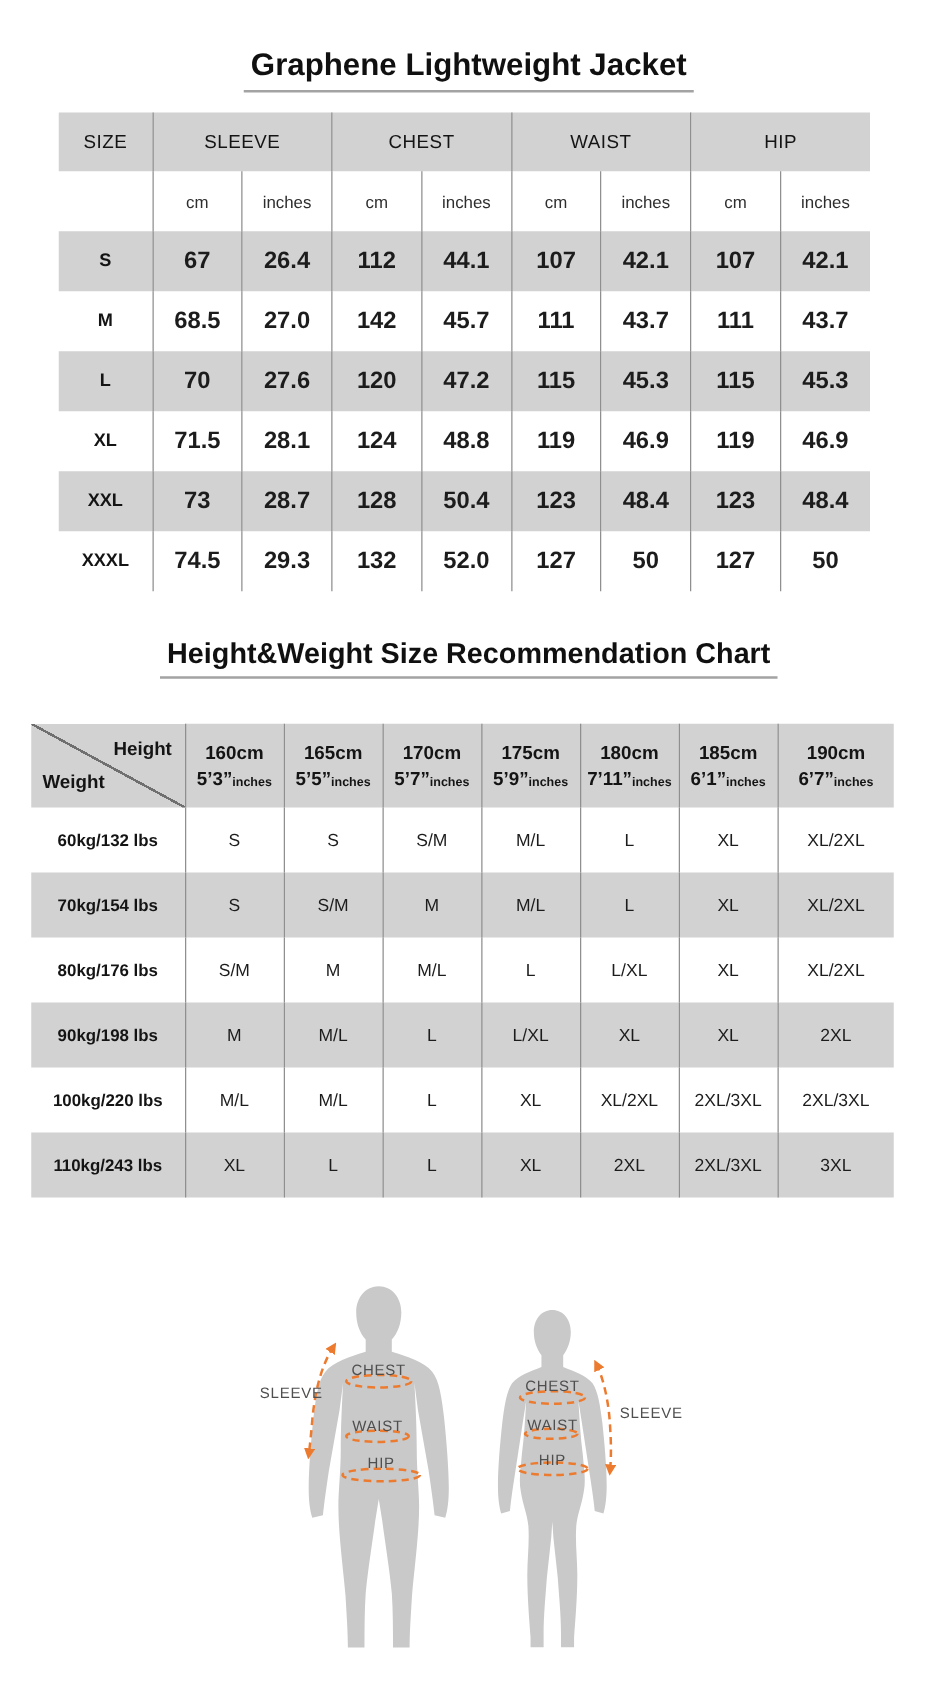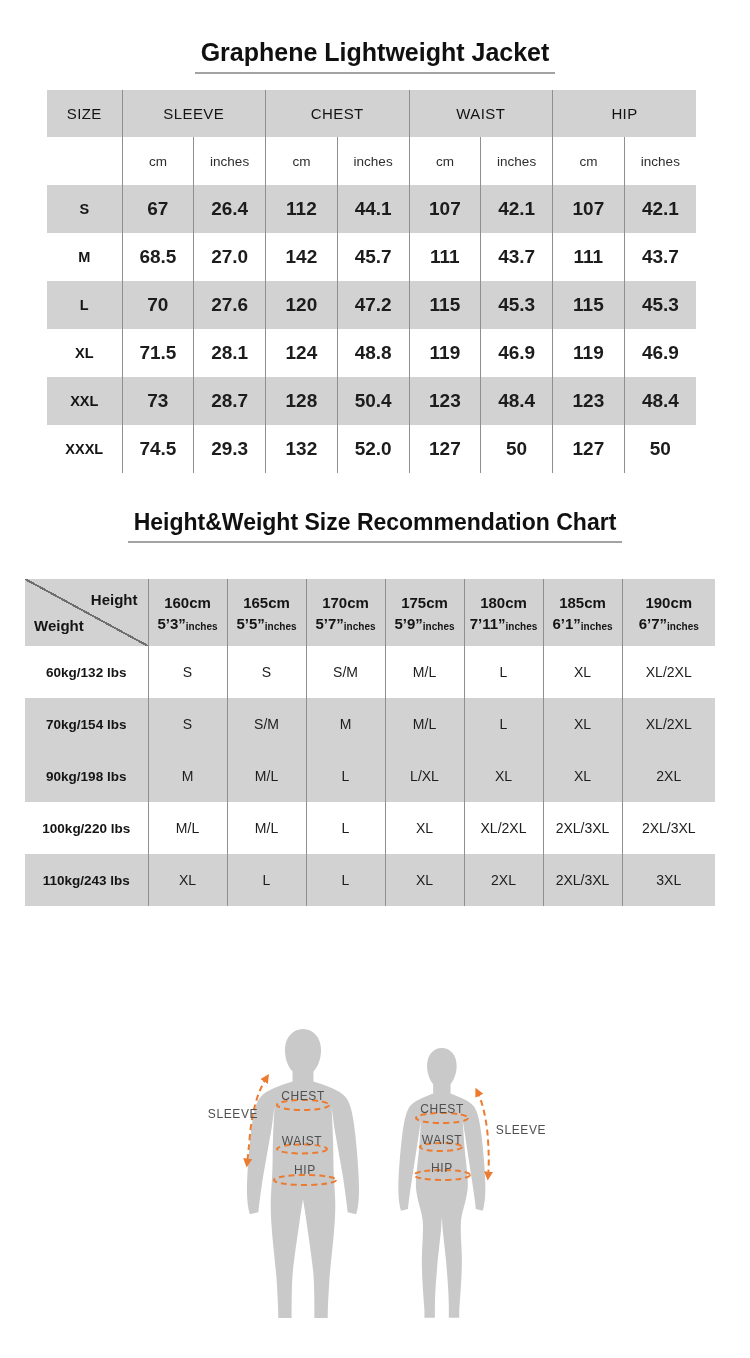--- a/index.html
+++ b/index.html
@@ -232,20 +232,30 @@
       <tr class="gray">
         <th>70kg/154 lbs</th>
         <td>S</td>
         <td>S/M</td>
         <td>M</td>
         <td>M/L</td>
         <td>L</td>
         <td>XL</td>
         <td>XL/2XL</td>
       </tr>
+      <tr>
+        <th>80kg/176 lbs</th>
+        <td>S/M</td>
+        <td>M</td>
+        <td>M/L</td>
+        <td>L</td>
+        <td>L/XL</td>
+        <td>XL</td>
+        <td>XL/2XL</td>
+      </tr>
       <tr class="gray">
         <th>90kg/198 lbs</th>
         <td>M</td>
         <td>M/L</td>
         <td>L</td>
         <td>L/XL</td>
         <td>XL</td>
         <td>XL</td>
         <td>2XL</td>
       </tr>

